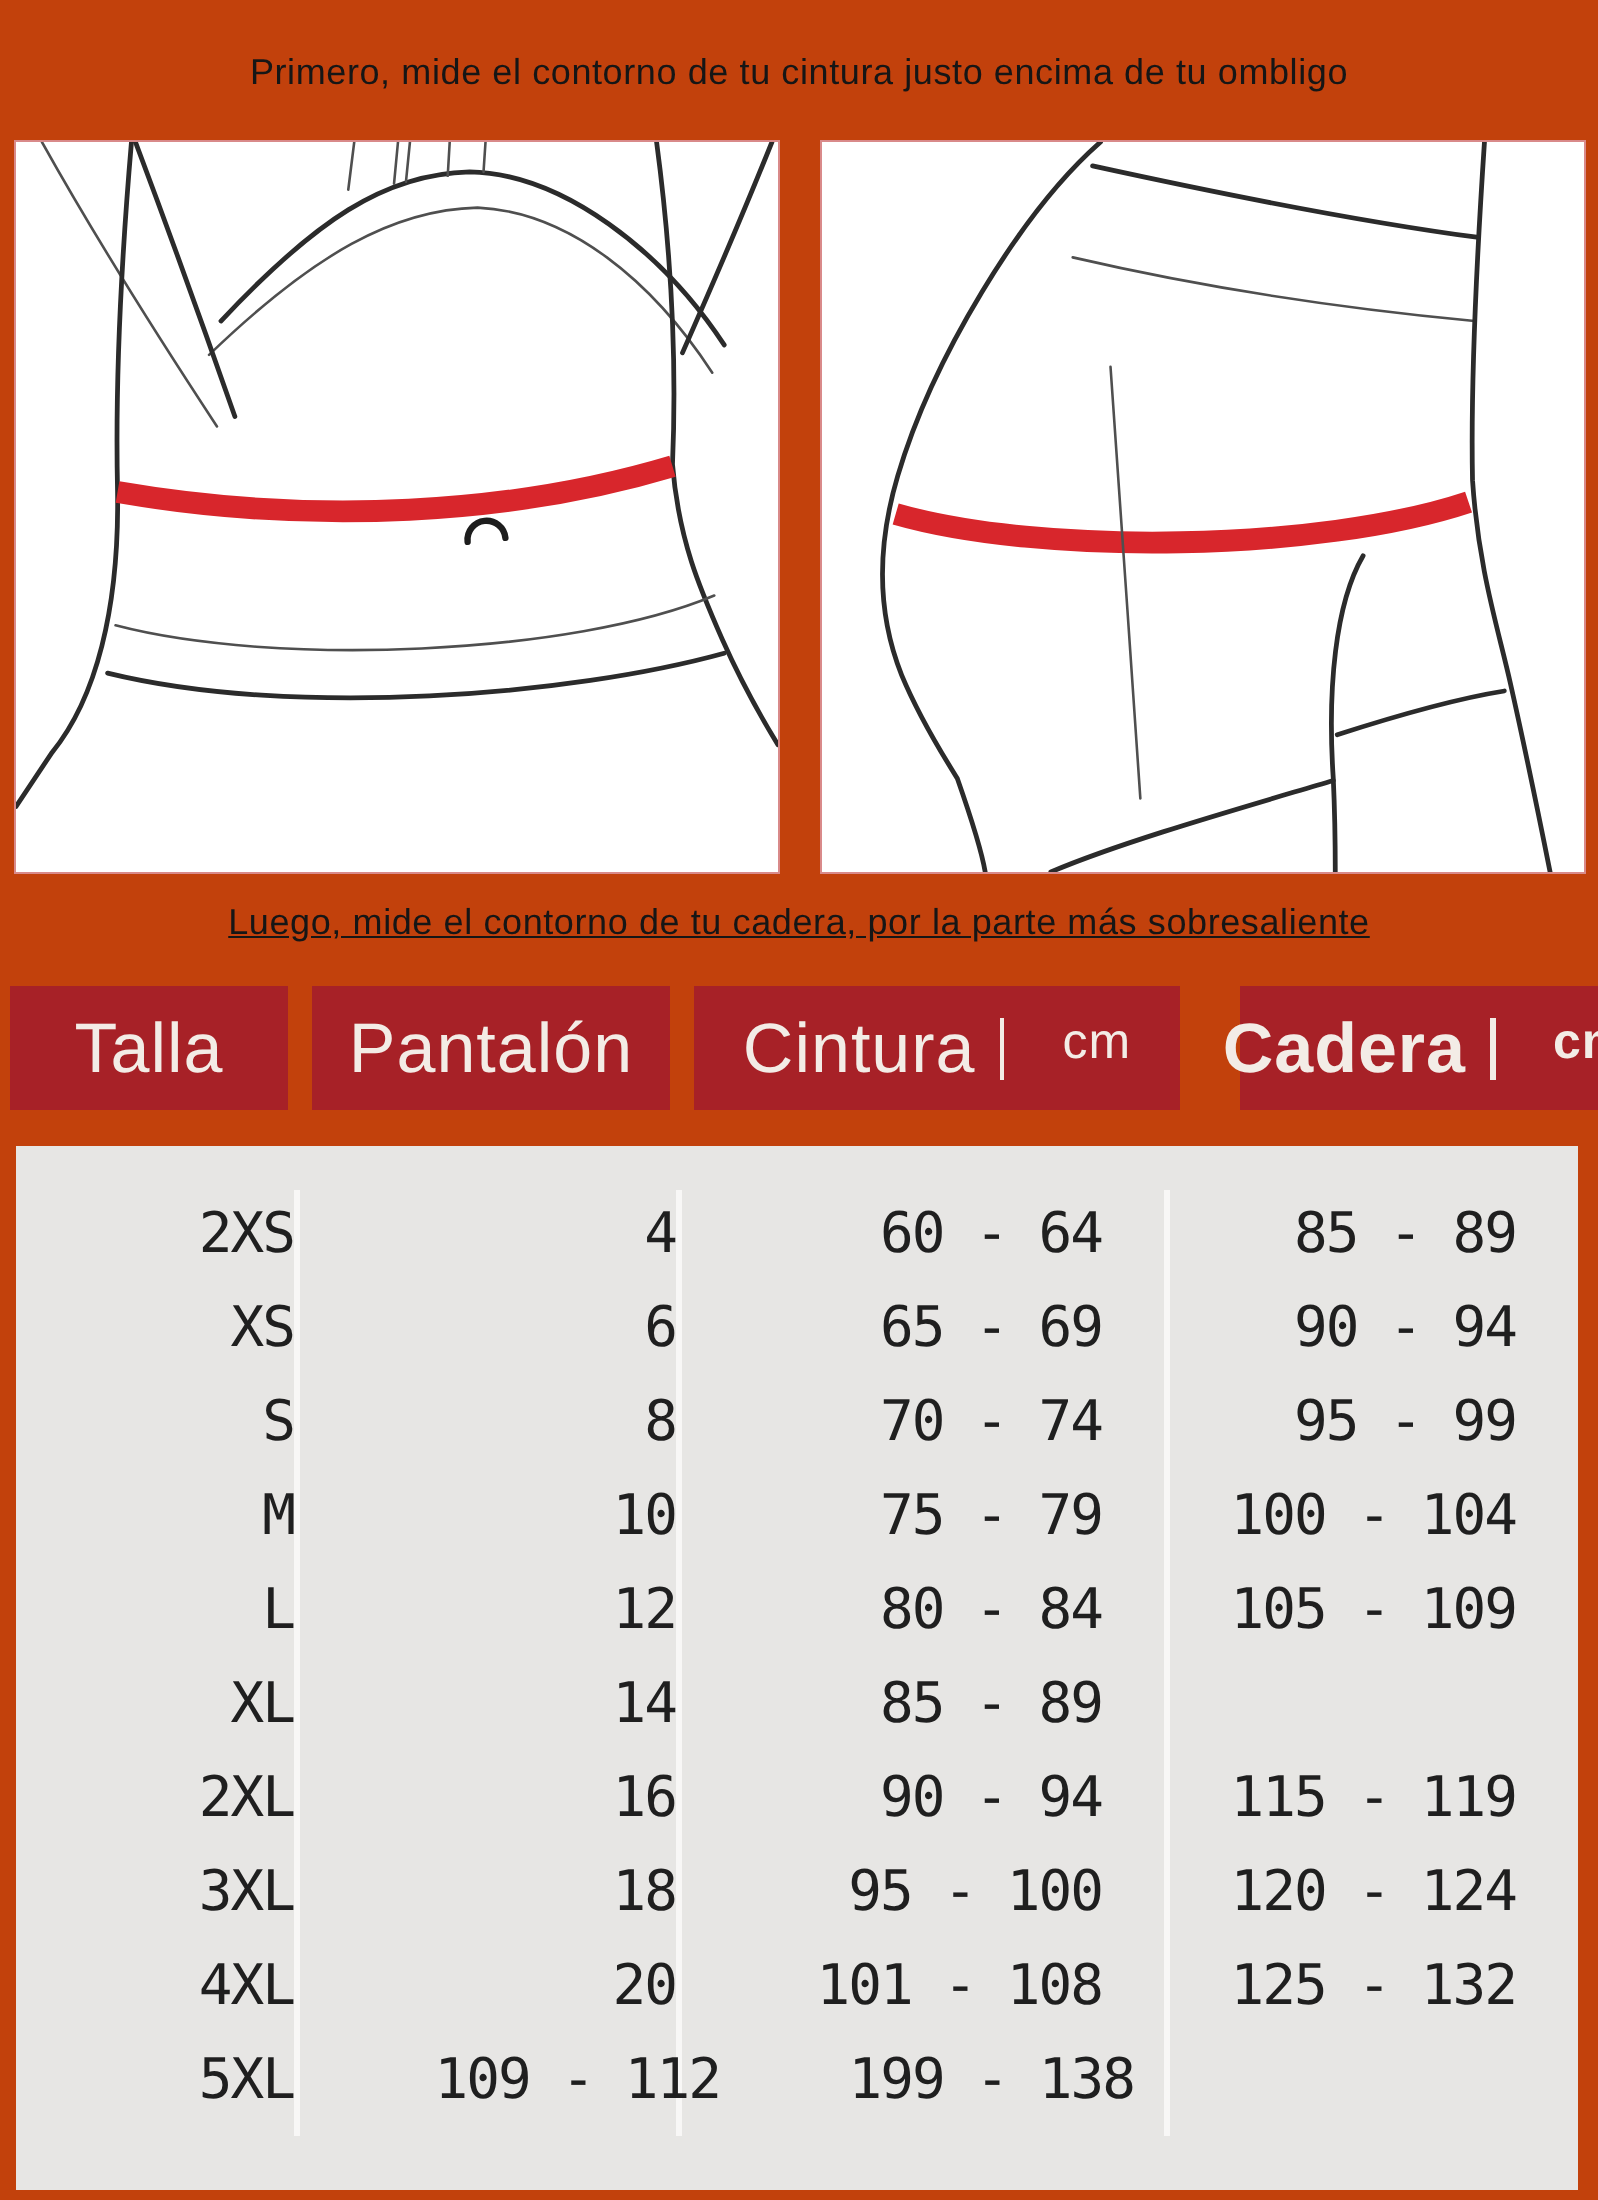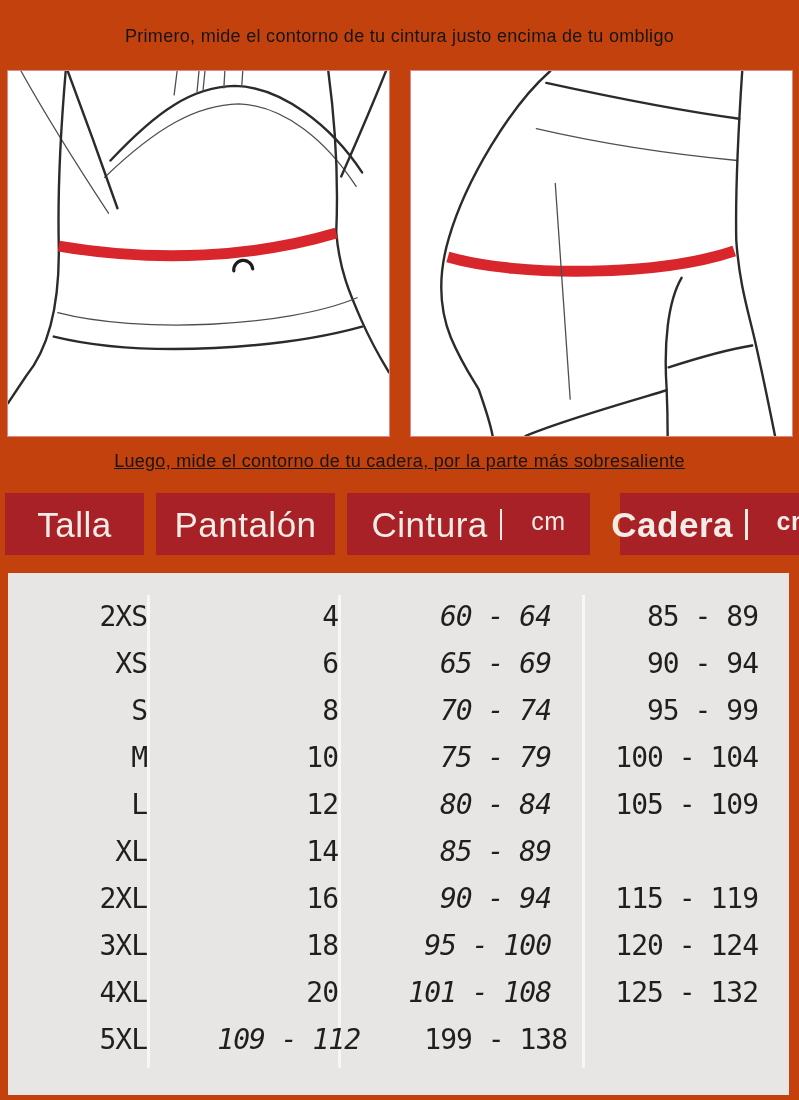--- a/index.html
+++ b/index.html
@@ -38,21 +38,21 @@
     background:var(--table-bg,#e7e6e4);box-sizing:border-box;padding-top:20px;}
   .divider{position:absolute;top:22px;width:3px;height:473px;background:var(--divider,#f8f7f6);}
   .divider.d1{left:139px;}
   .divider.d2{left:330px;}
   .divider.d3{left:574px;}
   .t-row{display:flex;height:47px;align-items:center;position:relative;}
   .cell{font-family:"DejaVu Sans Mono",monospace;font-size:28px;letter-spacing:-1px;
     color:var(--text-dark,#1f1f1f);text-align:right;line-height:1;}
   .c1{width:139px;}
   .c2{width:191px;}
-  .c3{width:213px;font-style:italic;}
+  .c3{width:213px;}
   .c4{width:207px;}
 </style>
 </head>
 <body>
 
 <div class="page">
 
   <div class="instruction top">Primero, mide el contorno de tu cintura justo encima de tu ombligo</div>
 
   <div class="figure-box left">

